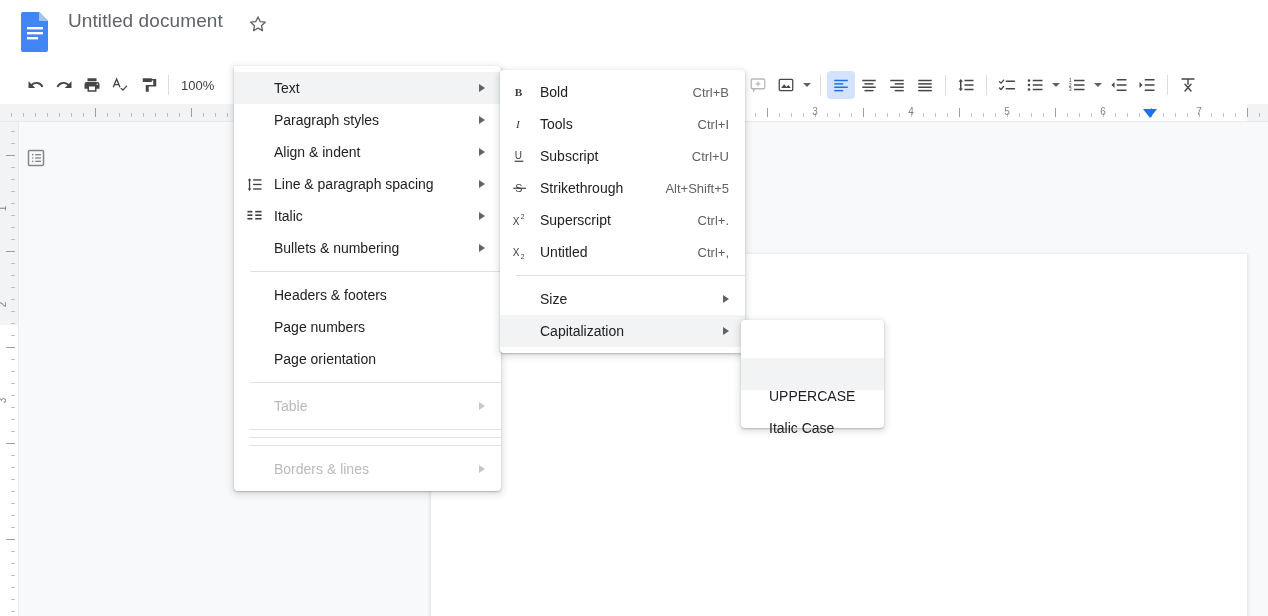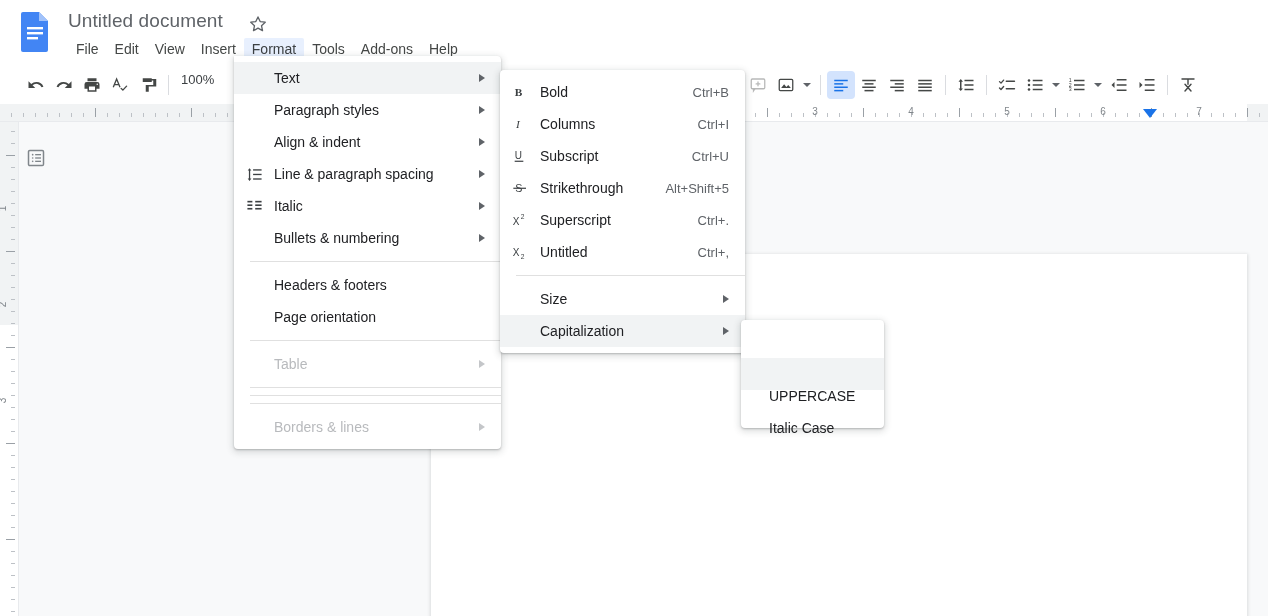--- a/index.html
+++ b/index.html
@@ -34,21 +34,21 @@
     background: #fff; display: flex; align-items: center;
   }
   .tb-btn {
     width: 28px; height: 28px; display: flex; align-items: center; justify-content: center;
     border-radius: 4px; cursor: pointer; flex: 0 0 auto; color: #444746;
   }
   .tb-btn.sel { background: #d3e3fd; }
   .tb-btn.dis { opacity: .38; }
   .tb-sep { width: 1px; height: 20px; background: #dadce0; margin: 0 6px; flex: 0 0 auto; }
   .tb-zoom {
-    height: 26px; display: flex; align-items: flex-start; gap: 20px; padding: 0 6px;
+    height: 26px; display: flex; align-items: center; gap: 20px; padding: 0 6px;
     font-size: 13px; color: #3c4043; border-radius: 4px; cursor: pointer; flex: 0 0 auto;
   }
   .caret { width: 0; height: 0; border-left: 4px solid transparent; border-right: 4px solid transparent; border-top: 4px solid #5f6368; }
 
   
   .hruler {
     position: absolute; left: 0; top: 104px; width: 1268px; height: 18px;
     background: #fff; border-bottom: 1px solid #e8eaed; overflow: hidden;
   }
   .hruler .band { position: absolute; top: 0; height: 18px; background: #f1f3f4; }
@@ -86,21 +86,21 @@
     position: absolute; left: 431px; top: 132px; width: 816px; height: 470px;
     background: #fff; box-shadow: 0 1px 3px 1px rgba(60,64,67,.15);
   }
 
   
   .menu {
     position: absolute; background: #fff;
     box-shadow: 0 2px 6px 2px rgba(60,64,67,.15), 0 1px 2px 0 rgba(60,64,67,.3);
     padding: 6px 0; border-radius: 0 0 4px 4px; z-index: 50;
   }
-  .menu-format { left: 234px; top: 56px; width: 267px; border-radius: 0 4px 4px 4px; }
+  .menu-format { left: 234px; top: 66px; width: 267px; border-radius: 0 4px 4px 4px; }
   .menu-text   { left: 500px; top: 70px; width: 245px; border-radius: 4px; }
   .menu-caps   { left: 741px; top: 320px; width: 143px; border-radius: 4px; }
 
   .mrow {
     position: relative; display: flex; align-items: center;
     height: 32px; padding: 0 16px 0 0; cursor: pointer; white-space: nowrap;
   }
   .mrow:hover, .mrow.hl { background: #f1f3f4; }
   .mrow.disabled { color: #b8babd; cursor: default; }
   .mrow .mico {
@@ -138,30 +138,20 @@
     </div>
 
     <div class="doc-title">Untitled document</div>
 
     <div class="star-icon">
       <svg width="20" height="20" viewBox="0 0 24 24">
         <path d="M12 3.5l2.6 5.6 6.1.7-4.5 4.2 1.2 6-5.4-3-5.4 3 1.2-6L3.3 9.8l6.1-.7L12 3.5z" fill="none" stroke="#5f6368" stroke-width="1.6" stroke-linejoin="round"></path>
       </svg>
     </div>
 
-    <div class="menubar">
-      <div class="mitem">File</div>
-      <div class="mitem">Edit</div>
-      <div class="mitem">View</div>
-      <div class="mitem">Insert</div>
-      <div class="mitem active">Format</div>
-      <div class="mitem">Tools</div>
-      <div class="mitem">Add-ons</div>
-      <div class="mitem">Help</div>
-    </div>
   </div>
 
   <div class="toolbar">
     <div style="width:22px;flex:0 0 auto"></div>
     <div class="tb-btn">
       <svg width="18" height="18" viewBox="0 0 24 24" fill="currentColor">
           <path d="M12.5 8c-2.6 0-5 1-6.8 2.6L2 7v9h9l-3.6-3.6A7.5 7.5 0 0 1 19.5 15l2.4-.8A10 10 0 0 0 12.5 8z"></path>
         </svg>
     </div>
     <div class="tb-btn">
@@ -541,20 +531,24 @@
     </div>
 
     <div class="msep"></div>
 
     <div class="mrow">
       <span class="mico"></span>
       <span class="mlabel">Headers &amp; footers</span>
     </div>
     <div class="mrow">
       <span class="mico"></span>
+      <span class="mlabel">Page numbers</span>
+    </div>
+    <div class="mrow">
+      <span class="mico"></span>
       <span class="mlabel">Page orientation</span>
     </div>
 
     <div class="msep"></div>
 
     <div class="mrow disabled">
       <span class="mico"></span>
       <span class="mlabel">Table</span>
       <span class="marrow"></span>
     </div>
@@ -583,21 +577,21 @@
       </span>
       <span class="mlabel">Bold</span>
       <span class="maccel">Ctrl+B</span>
     </div>
     <div class="mrow">
       <span class="mico">
         <svg width="16" height="16" viewBox="0 0 24 24">
             <text x="6" y="18" font-size="17" font-style="italic" font-family="Liberation Serif" fill="currentColor">I</text>
           </svg>
       </span>
-      <span class="mlabel">Columns</span>
+      <span class="mlabel">Tools</span>
       <span class="maccel">Ctrl+I</span>
     </div>
     <div class="mrow">
       <span class="mico">
         <svg width="16" height="16" viewBox="0 0 24 24">
           <text x="4" y="16" font-size="15" font-family="Liberation Sans" fill="currentColor">U</text>
           <rect x="4" y="19" width="13" height="1.8" fill="currentColor"></rect>
         </svg>
       </span>
       <span class="mlabel">Subscript</span>

